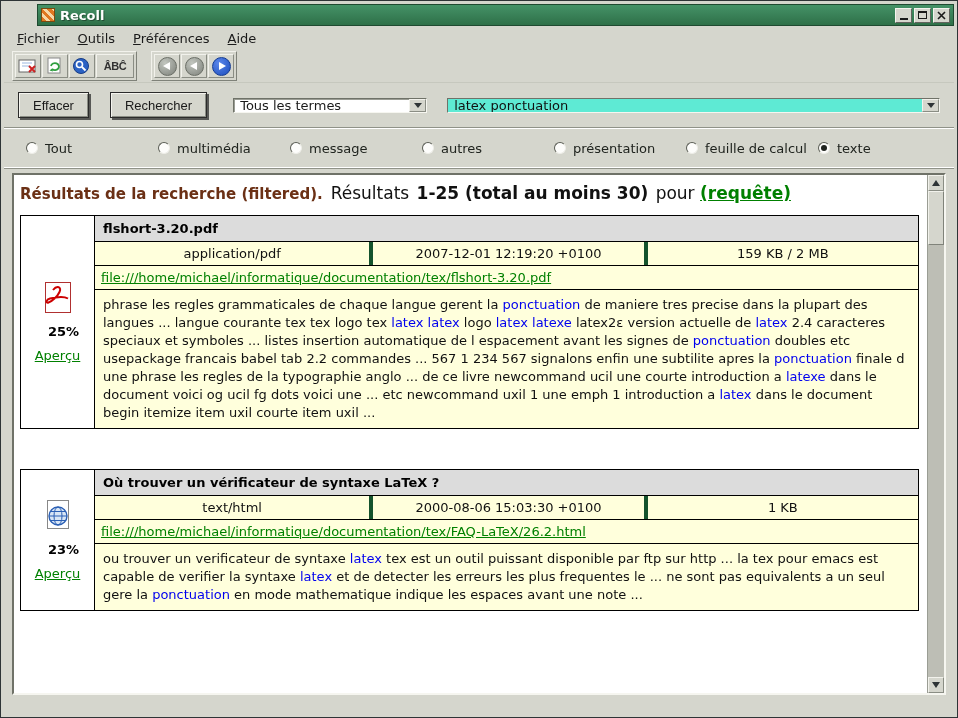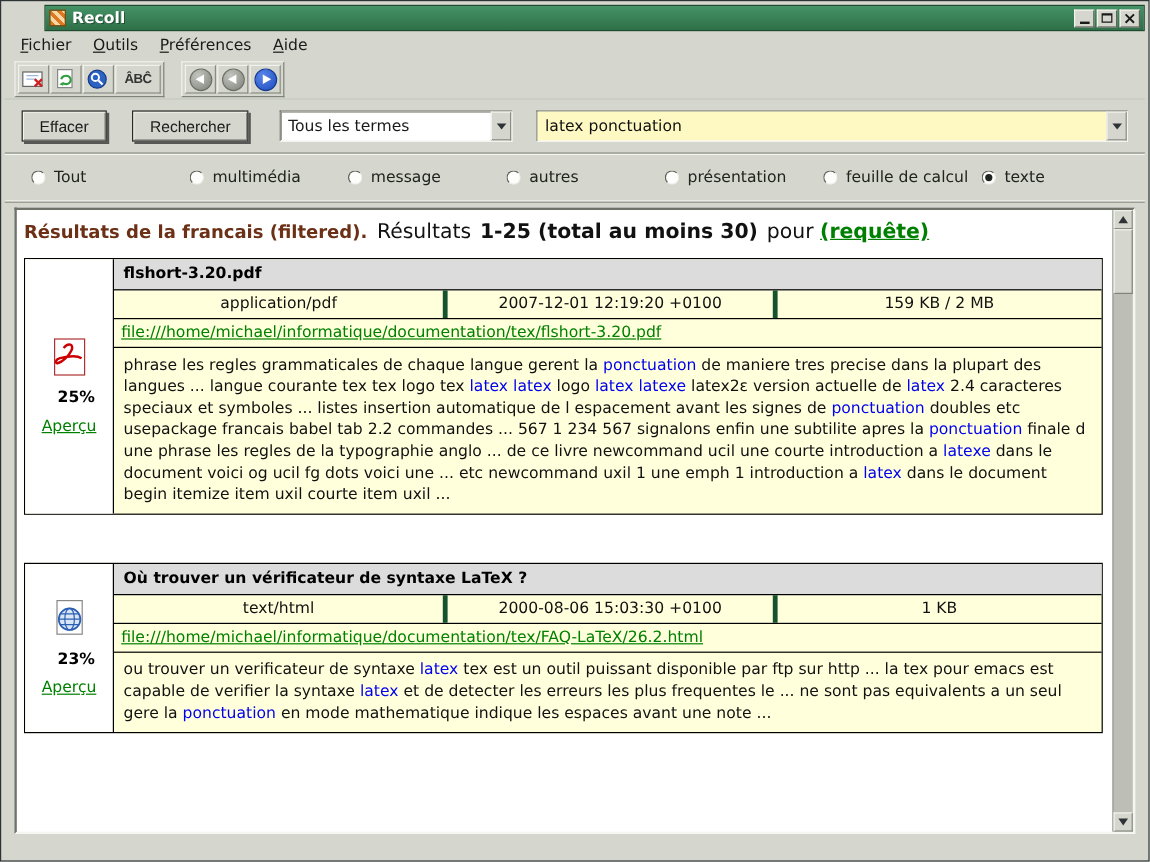--- a/index.html
+++ b/index.html
@@ -62,33 +62,33 @@
 
   
   .search-row { height: 44px; flex: 0 0 44px; display: flex; align-items: center; padding: 0 14px; gap: 18px; }
   .push-btn {
     height: 26px; padding: 0 14px; background: #d5d6cd; font-size: 13px; color: #1a1a1a;
     border: 1px solid #2b2b2b; cursor: default;
     box-shadow: inset 1px 1px 0 #f4f4ee, inset -1px -1px 0 #8a8d84, 2px 2px 0 rgba(20,20,20,.65);
     margin-right: 3px;
   }
   .combo {
-    height: 26px; background: #ffffff; display: flex; align-items: stretch;
+    height: 15px; background: #ffffff; display: flex; align-items: stretch;
     border: 1px solid; border-color: #6f7268 #f6f6f0 #f6f6f0 #6f7268;
     box-shadow: inset 1px 1px 0 #9a9d94;
   }
   .combo-text { flex: 1; display: flex; align-items: center; padding: 0 6px; white-space: nowrap; overflow: hidden; }
   .combo-arrow {
     width: 17px; background: #d5d6cd; border: 1px solid; border-color: #f2f2ec #8a8d84 #8a8d84 #f2f2ec;
     display: flex; align-items: center; justify-content: center; cursor: default;
   }
   .tri-down-sm { width: 0; height: 0; border-left: 4px solid transparent; border-right: 4px solid transparent; border-top: 5px solid #2e3436; }
   .combo.mode { width: 194px; margin-left: 5px; }
   .combo.query { flex: 1; margin-left: 2px; }
-  .combo.query input { flex: 1; border: none; outline: none; font: 13px "DejaVu Sans", "Liberation Sans", sans-serif; padding: 0 6px; background: #fef9c3; color: #111; }
+  .combo.query input { flex: 1; border: none; outline: none; font: 13px "DejaVu Sans", "Liberation Sans", sans-serif; padding: 0 6px; background: #5eead4; color: #111; }
 
   
   .filter-row {
     height: 42px; flex: 0 0 42px; display: flex; align-items: center; padding-left: 22px;
     border-top: 1px solid #8f9288; border-bottom: 1px solid #8f9288;
     box-shadow: inset 0 1px 0 #ffffff, inset 0 -1px 0 #ffffff;
   }
   .filter-item { display: flex; align-items: center; gap: 7px; width: 132px; cursor: default; }
   .filter-item:last-child { width: auto; }
   .radio-dot {
@@ -268,21 +268,21 @@
     <div class="filter-item">
       <span class="radio-dot checked"></span>
       <span class="filter-label">texte</span>
     </div>
   </div>
 
   <div class="results-frame">
     <div class="results-content">
 
       <div class="res-header">
-        <span class="res-title">Résultats de la francais (filtered).</span><span class="res-sub"><span>Résultats</span> <b>1-25 (total au moins 30)</b> <span>pour</span> <a class="green-link">(requête)</a></span>
+        <span class="res-title">Résultats de la recherche (filtered).</span><span class="res-sub"><span>Résultats</span> <b>1-25 (total au moins 30)</b> <span>pour</span> <a class="green-link">(requête)</a></span>
       </div>
 
       <div class="result">
         <div class="r-left">
           <svg width="30" height="34" viewBox="0 0 30 34">
             <rect x="2.5" y="1.5" width="25" height="30" fill="#ffffff" stroke="#b03030"></rect>
             <path d="M10 9 C14 4 19 6 16.5 11 C14.5 15.5 9 20.5 5.5 21.5 C2.5 22.5 3 18.5 7 17.5 C13 16 21 15 25 17.5" stroke="#cc0000" fill="none" stroke-width="2"></path>
           </svg>
           <div class="r-pct">25%</div>
           <a class="green-link">Aperçu</a>

